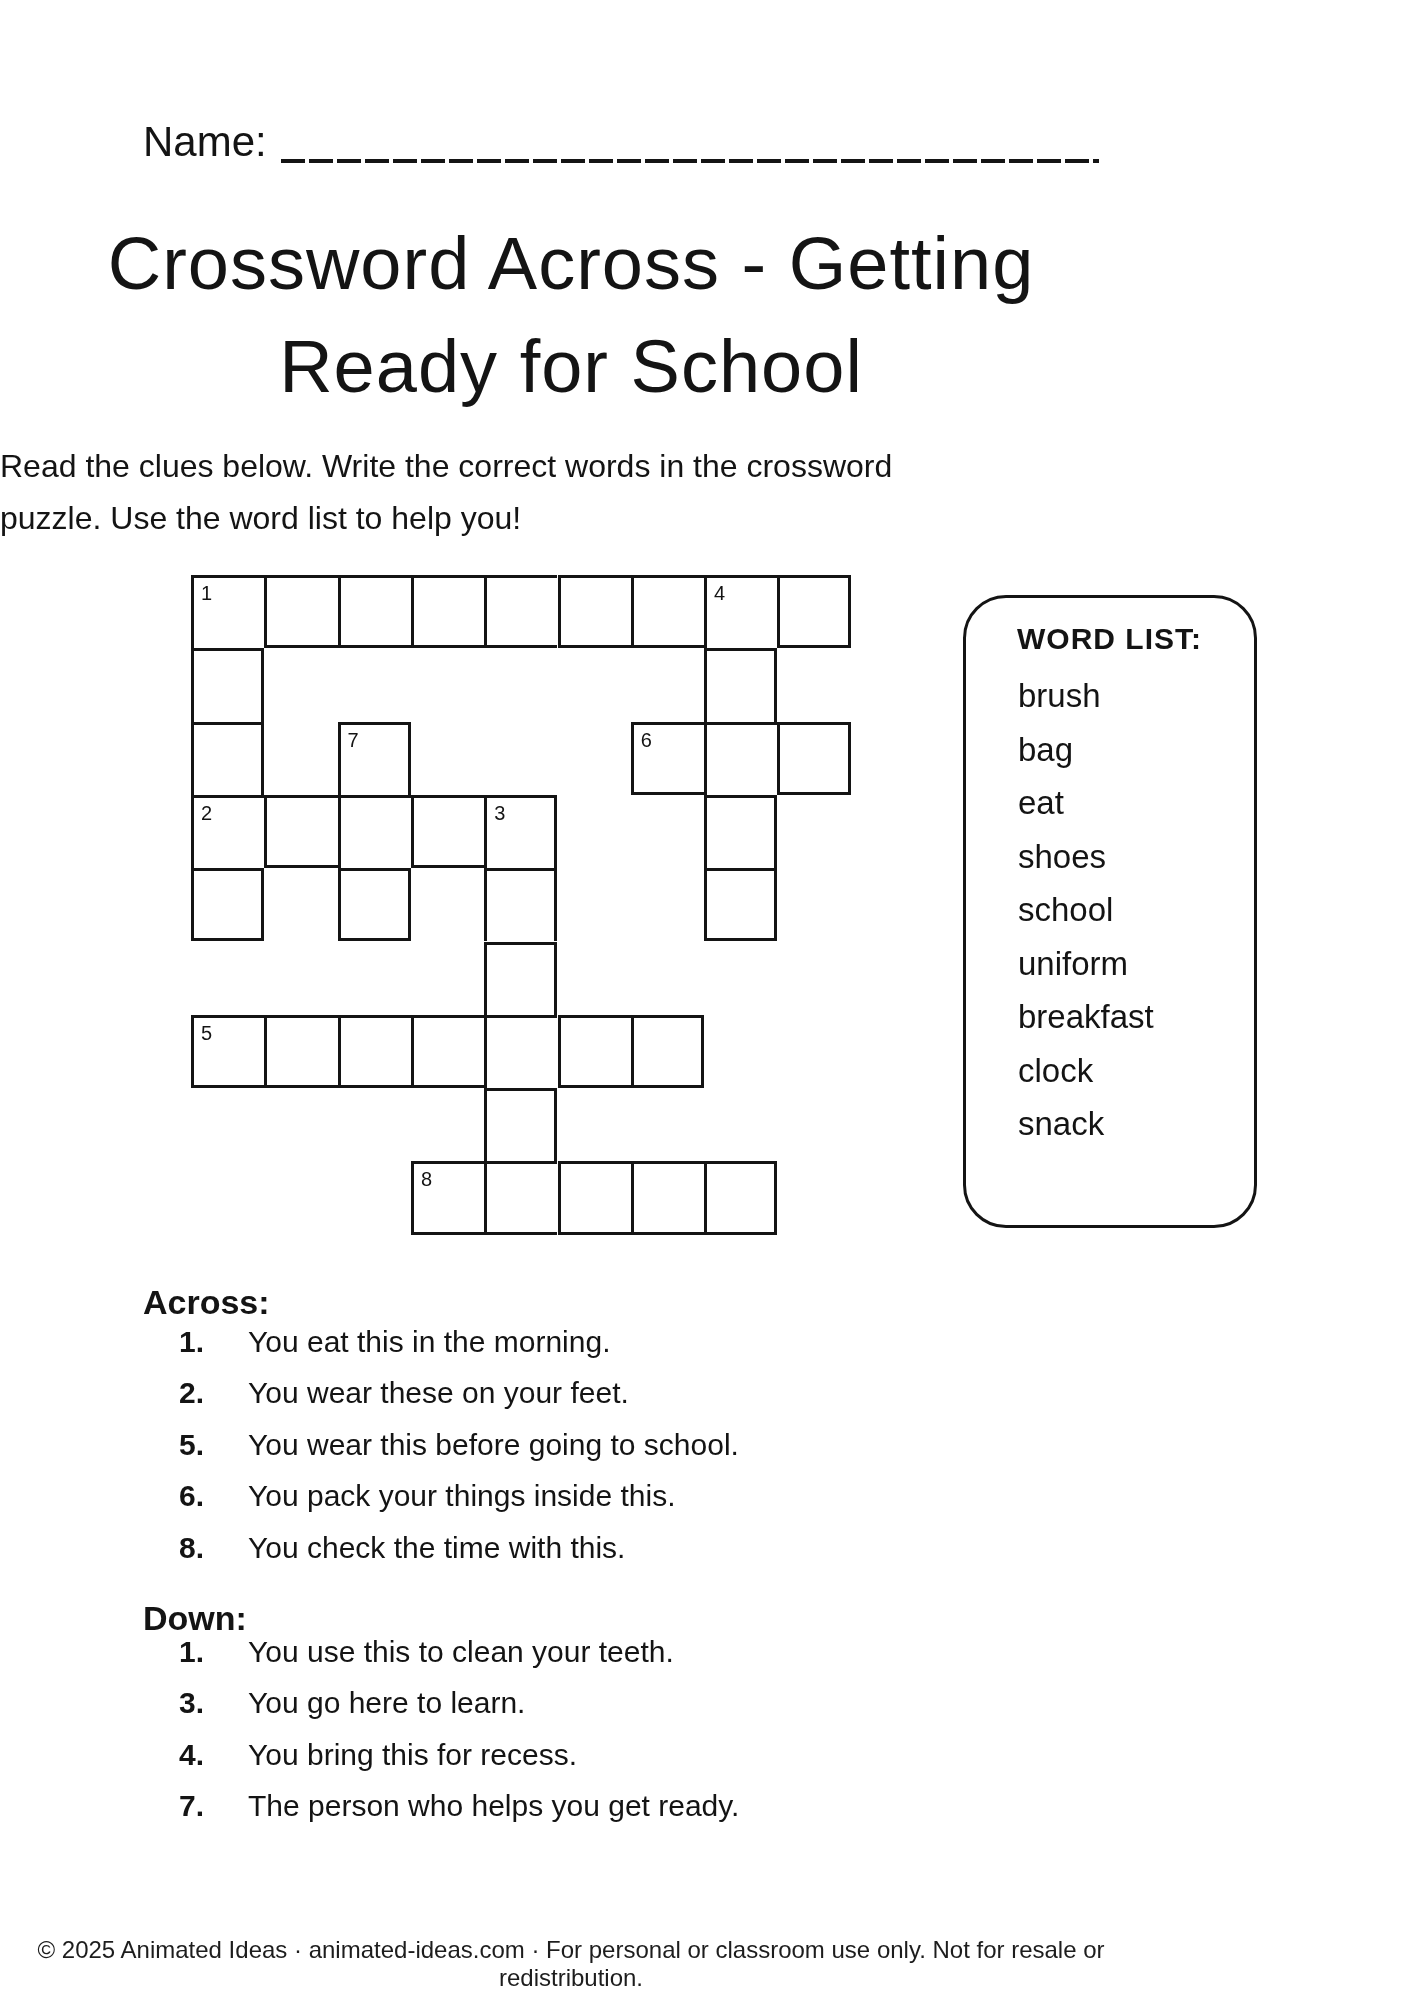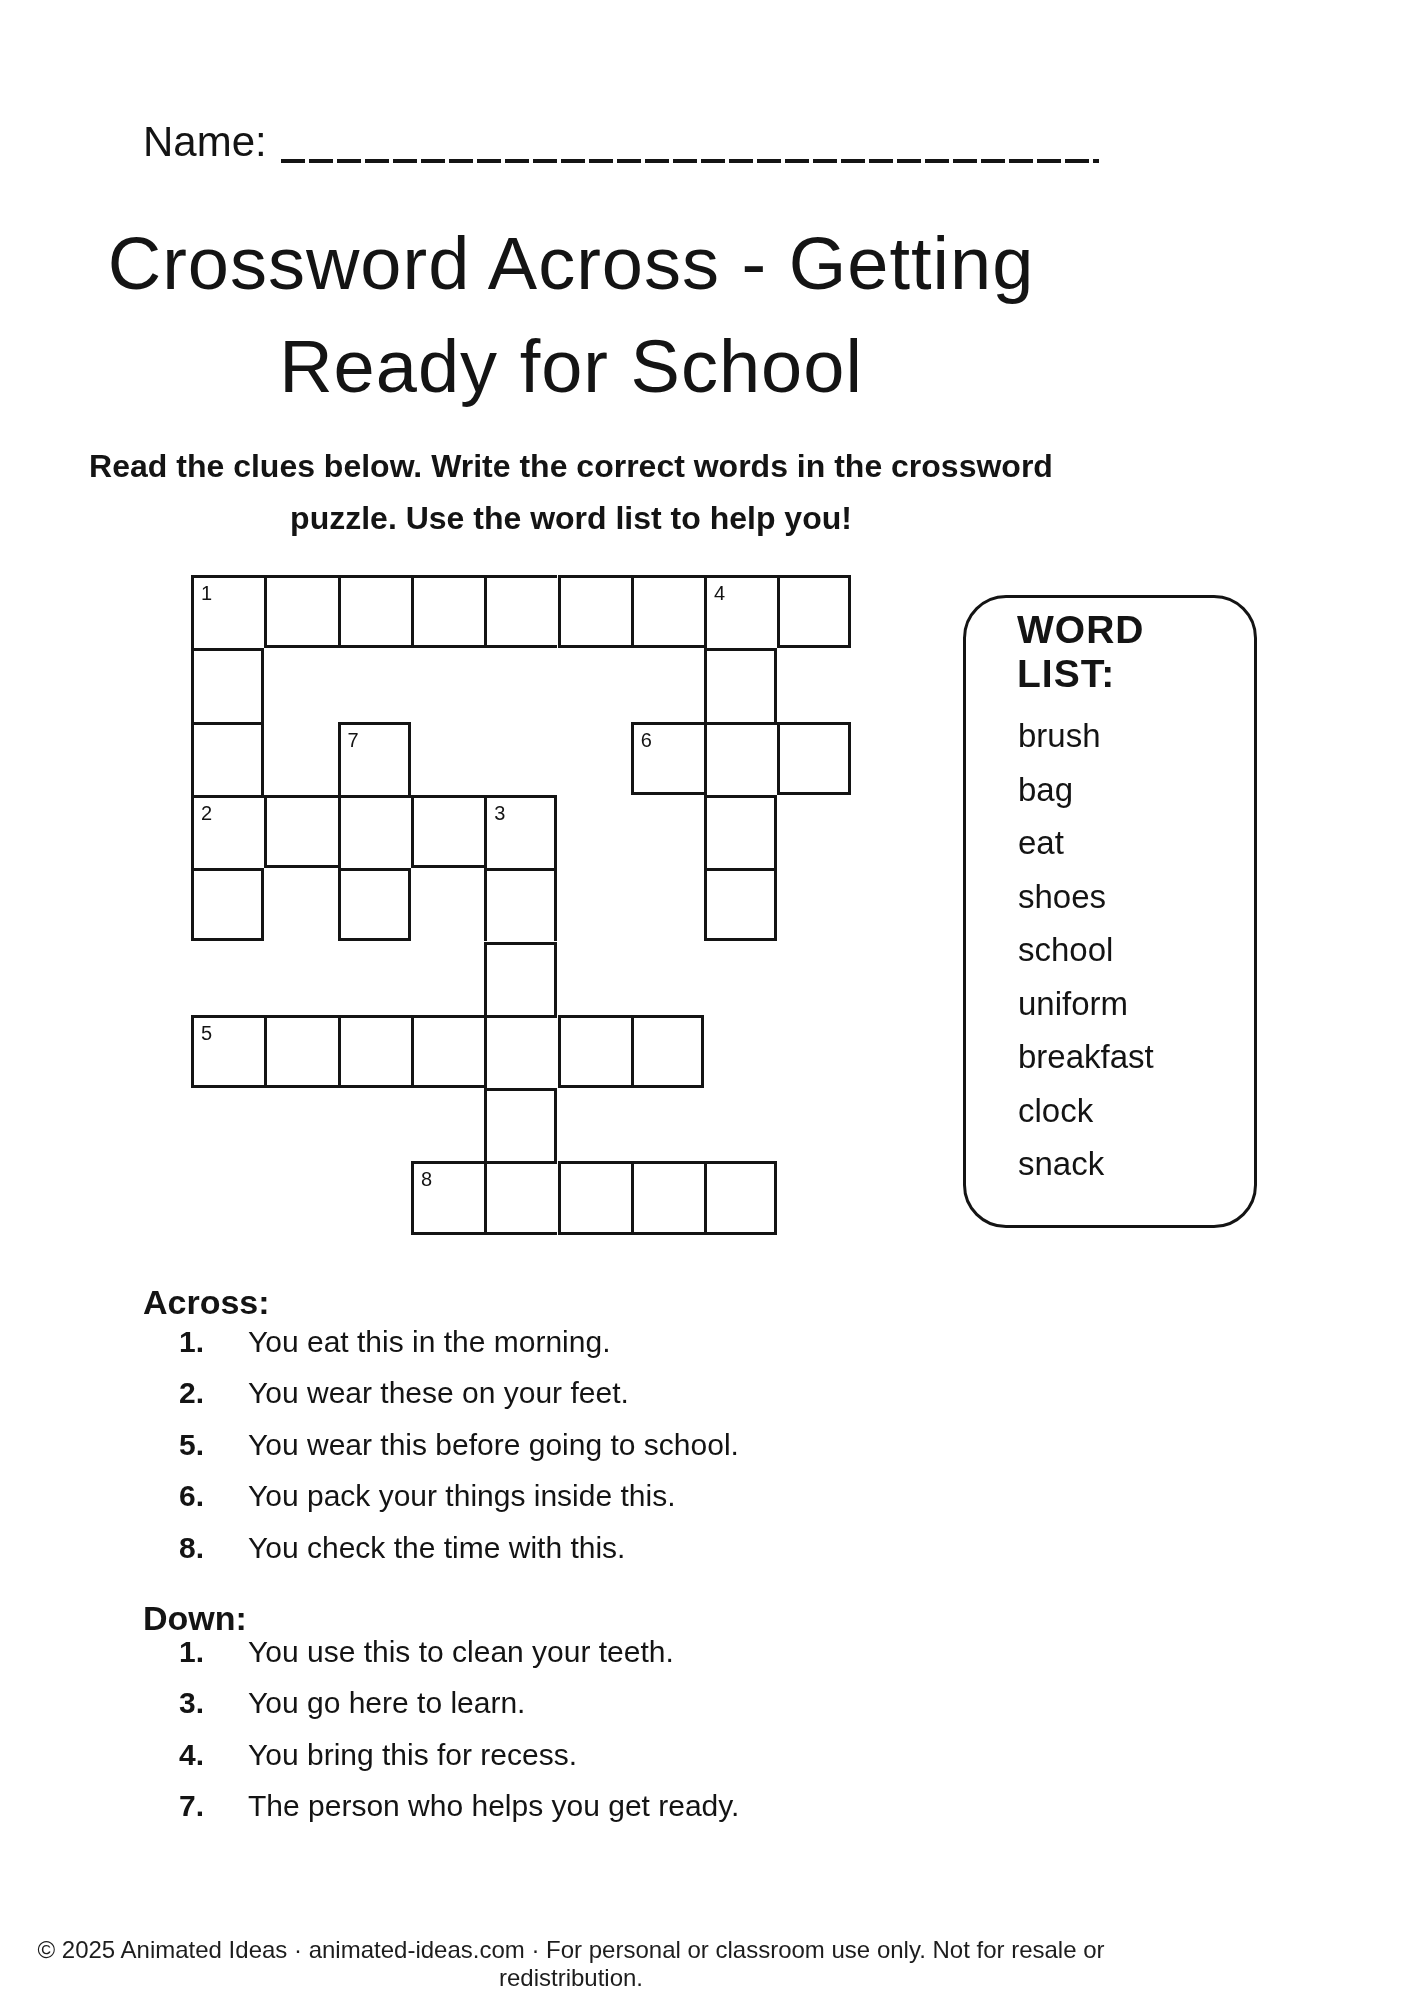--- a/index.html
+++ b/index.html
@@ -16,33 +16,33 @@
     position:absolute;left:281px;top:159px;width:818px;height:4px;
     background:repeating-linear-gradient(90deg,#141414 0 24px,transparent 24px 28px);
   }
 
   
   .title{position:absolute;left:0;top:212px;width:100%;margin:0;text-align:center;
     font-size:74px;line-height:103px;font-weight:400;letter-spacing:1px;}
   .title-line{display:block;}
 
   
-  .instructions{position:absolute;left:0;top:440px;width:100%;margin:0;text-align:center;
-    font-size:32px;line-height:52px;font-weight:700;}
+  .instructions{position:absolute;left:0;top:440px;width:100%;margin:0;text-align:left;
+    font-size:32px;line-height:52px;font-weight:400;}
   .instr-line{display:block;}
 
   
   .grid{position:absolute;left:191px;top:575px;width:663px;height:663px;}
   .cell{position:absolute;box-sizing:border-box;background:#ffffff;}
   .cell-num{position:absolute;left:7px;top:3px;font-size:20px;line-height:24px;color:#141414;}
 
   
   .wordlist{position:absolute;left:963px;top:595px;width:294px;height:633px;
     border:3px solid #141414;border-radius:43px;box-sizing:border-box;background:#ffffff;}
-  .wl-heading{margin:10px 0 0 51px;font-size:39px;font-weight:700;letter-spacing:1px;}
+  .wl-heading{margin:24px 0 0 51px;font-size:30px;font-weight:700;letter-spacing:1px;}
   .wl-items{margin:13px 0 0 52px;font-size:33px;line-height:53.5px;font-weight:400;}
 
   
   .clues-heading{position:absolute;left:143px;margin:0;font-size:34px;font-weight:700;line-height:40px;}
   .across-heading{top:1282px;}
   .down-heading{top:1598px;}
   .clue-list{position:absolute;left:0;width:100%;}
   .across-list{top:1316px;}
   .down-list{top:1626px;}
   .clue-row{height:51.5px;display:flex;align-items:center;}

